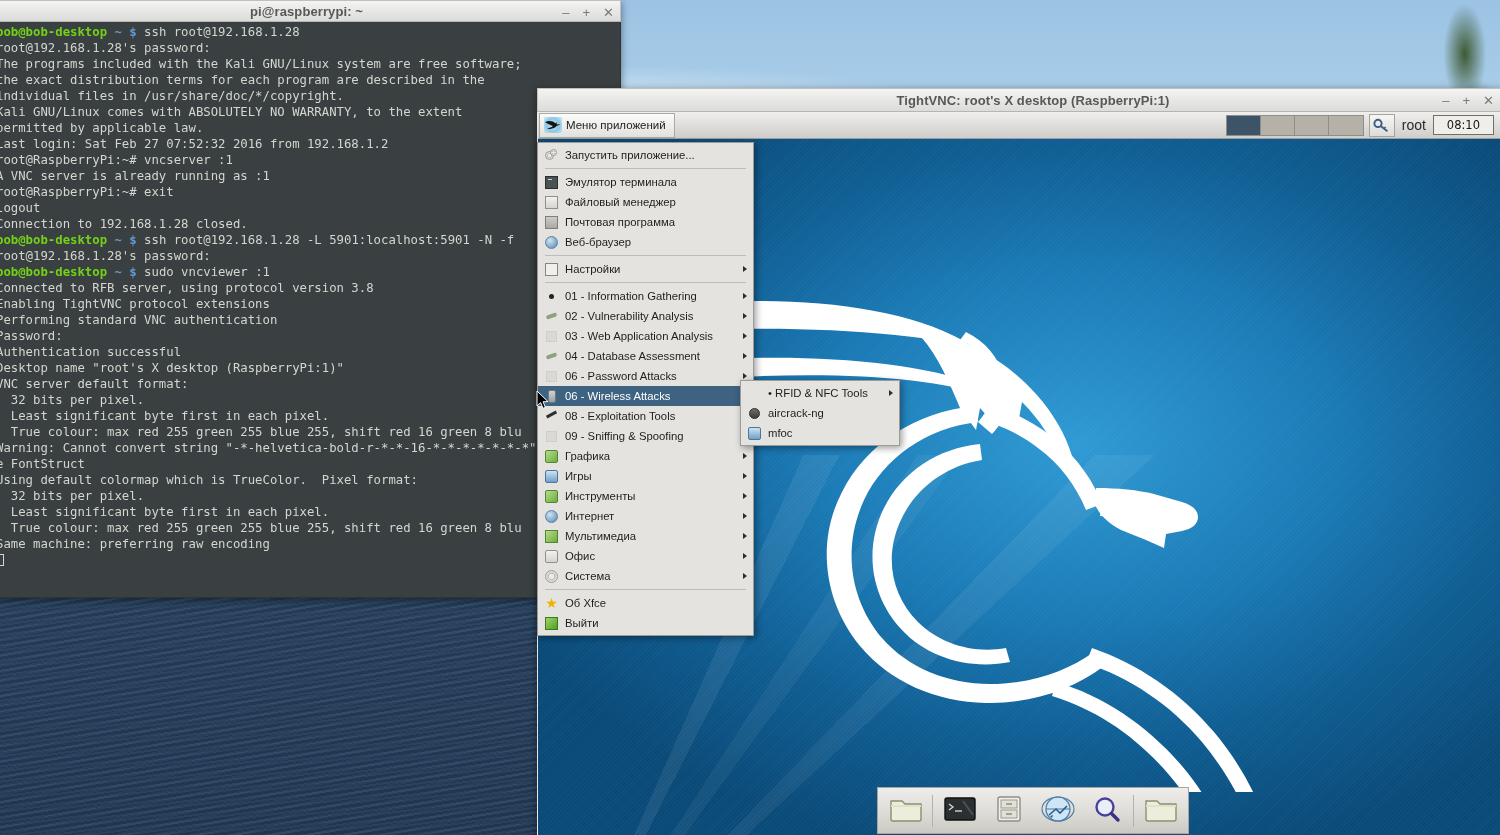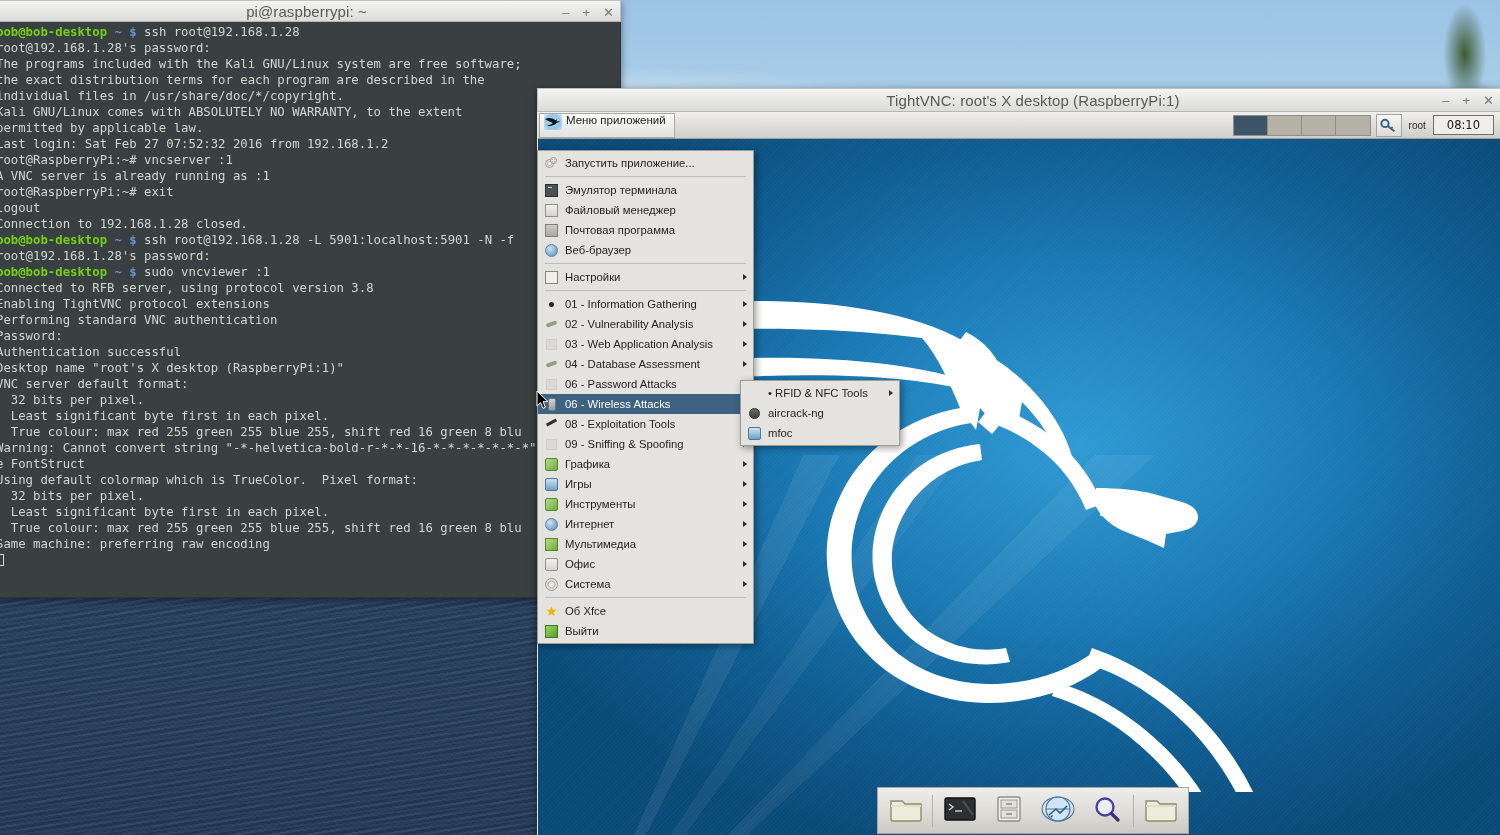--- a/index.html
+++ b/index.html
@@ -48,21 +48,21 @@
 
   
   .window { position:absolute; background:#e8e8e7; box-shadow:0 2px 8px rgba(0,0,0,.45); }
   .titlebar {
     height:22px; position:relative;
     background:linear-gradient(180deg,#f4f4f3 0%, #e6e6e4 55%, #dcdcda 100%);
     border:1px solid #c0c0bd; border-bottom:1px solid #b5b5b2;
     display:flex; align-items:center; justify-content:center;
   }
   .titlebar .title {
-    font-size:15px; font-weight:normal; color:#585856; letter-spacing:.1px;
+    font-size:13px; font-weight:bold; color:#585856; letter-spacing:.1px;
     white-space:nowrap;
   }
   .win-btns { position:absolute; right:6px; top:0; height:22px; display:flex; align-items:center; gap:13px; }
   .win-btn { font-size:13px; color:#7a7a78; line-height:1; cursor:pointer; font-family:"Liberation Sans",sans-serif; }
 
   
   #terminal-window { left:-7px; top:0px; width:628px; height:598px; background:#2e3436; }
   #terminal-window .titlebar { border-left:none; }
   .term-body {
     position:absolute; left:1px; top:22px; right:1px; bottom:1px;
@@ -105,53 +105,53 @@
 
   
   #xfce-panel {
     position:absolute; left:0; top:0; width:962px; height:27px;
     background:linear-gradient(180deg,#f0efed 0%, #dfdedb 50%, #cfcecb 100%);
     border-bottom:1px solid #9d9d9a;
     display:flex; align-items:center;
   }
   #app-menu-button {
     height:25px; margin-left:1px; padding:0 8px 0 4px;
-    display:flex; align-items:flex-start; gap:4px;
+    display:flex; align-items:center; gap:4px;
     background:linear-gradient(180deg,#fbfbfa,#e2e1de);
     border:1px solid #a9a9a6; cursor:pointer;
   }
   #app-menu-button .lbl { font-size:11.5px; color:#1d1d1b; white-space:nowrap; }
   .kali-icon {
     width:18px; height:16px; position:relative; flex:none;
     background:radial-gradient(circle at 50% 50%, #bfe3f5 0%, #8cc8e8 55%, rgba(140,200,232,.2) 100%);
   }
   .kali-icon svg { position:absolute; left:0; top:0; }
 
   .panel-spacer { flex:1; }
   #workspace-switcher { display:flex; height:21px; margin-right:5px; border:1px solid #8d8d8a; }
   .ws-cell { width:34px; height:19px; border-right:1px solid #8d8d8a; background:#b6b1a6; }
   .ws-cell:last-child { border-right:none; }
   .ws-cell.active { background:#3d5468; }
   #key-button {
     width:26px; height:23px; margin-right:7px; display:flex; align-items:center; justify-content:center;
     background:linear-gradient(180deg,#f7f6f4,#dedcd8); border:1px solid #a3a3a0; cursor:pointer;
   }
-  #panel-user { font-size:10px; color:#2a2a28; margin-right:7px; }
+  #panel-user { font-size:14px; color:#2a2a28; margin-right:7px; }
   #panel-clock {
     font-size:11.5px; color:#16160f; font-family:"DejaVu Sans","Liberation Sans",sans-serif;
     padding:2px 13px; border:1px solid #6f6f6c; background:#efeeeb; margin-right:6px;
   }
 
   
   .menu {
     position:absolute; background:#e4e3e0;
     border:1px solid #9c9c99; box-shadow:2px 2px 7px rgba(0,0,0,.4);
     padding:2px 0; z-index:40;
   }
-  #app-menu { left:537px; top:150px; width:217px; }
+  #app-menu { left:537px; top:142px; width:217px; }
   #submenu-wireless { left:740px; top:380px; width:160px; z-index:50; }
   .mi {
     display:flex; align-items:center; height:20px; padding:0 6px 0 6px;
     font-size:11.3px; color:#1e1e1c; cursor:pointer; white-space:nowrap; gap:6px;
   }
   .mi .mi-label { flex:1; overflow:hidden; text-overflow:ellipsis; }
   .mi.selected { background:#3d6380; color:#ffffff;justify-content:space-between; }
   .mi .arrow {
     width:0;height:0; flex:none;
     border-left:4px solid #2c2c2a; border-top:3.5px solid transparent; border-bottom:3.5px solid transparent;

